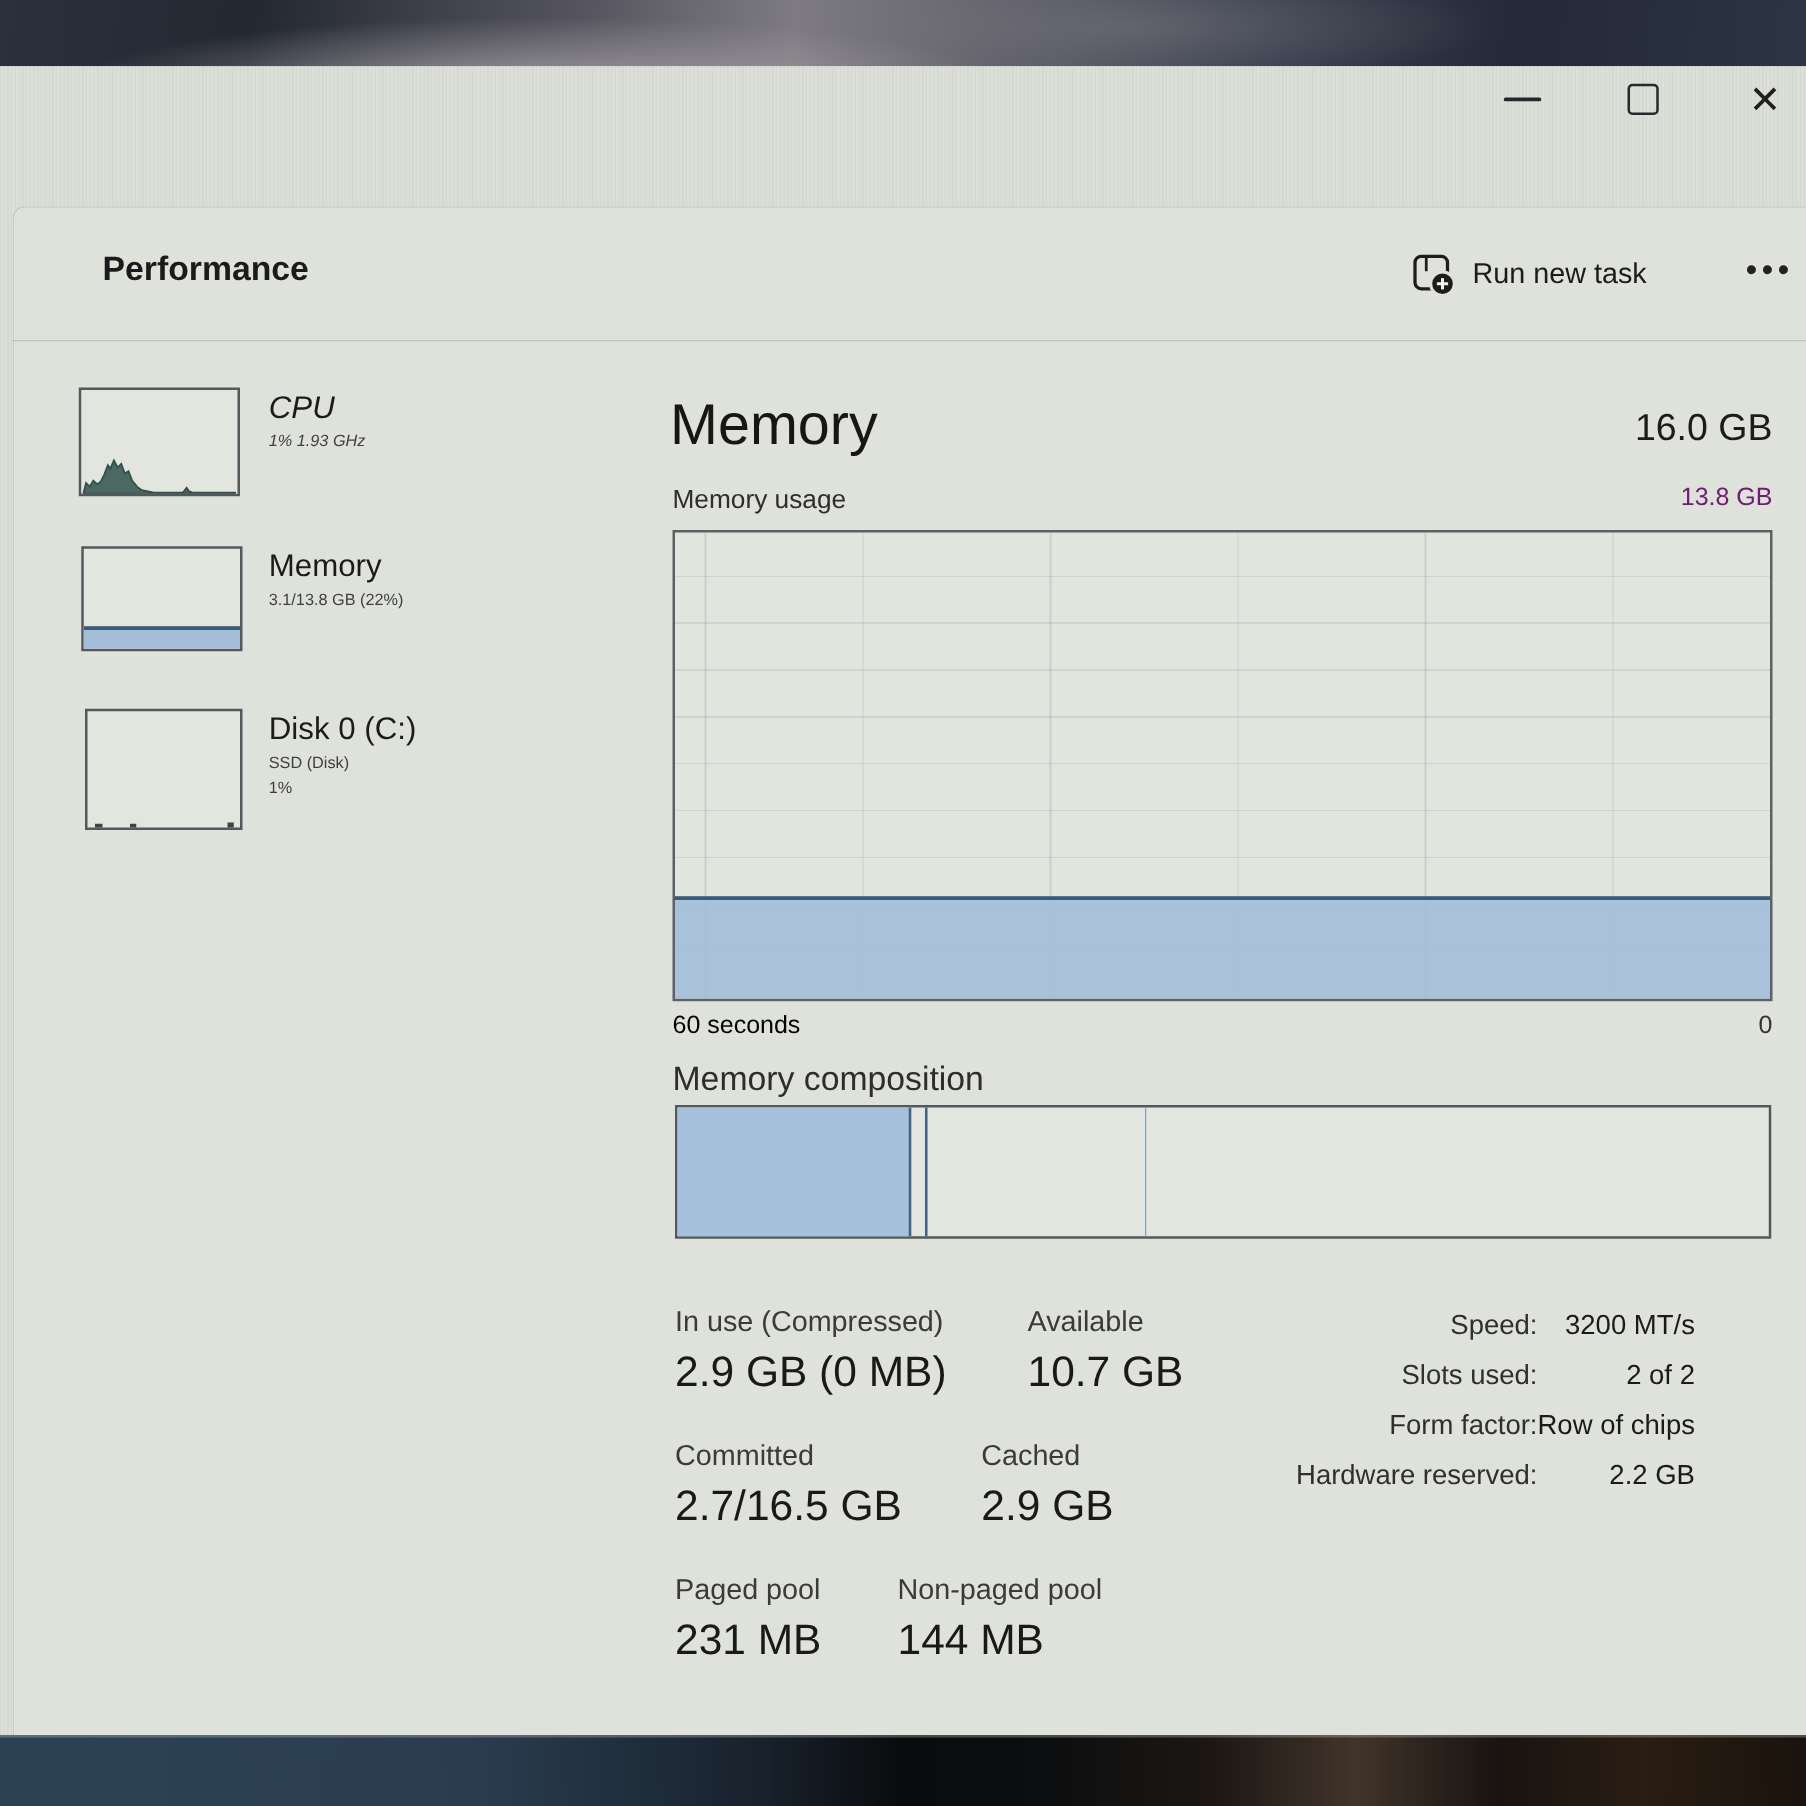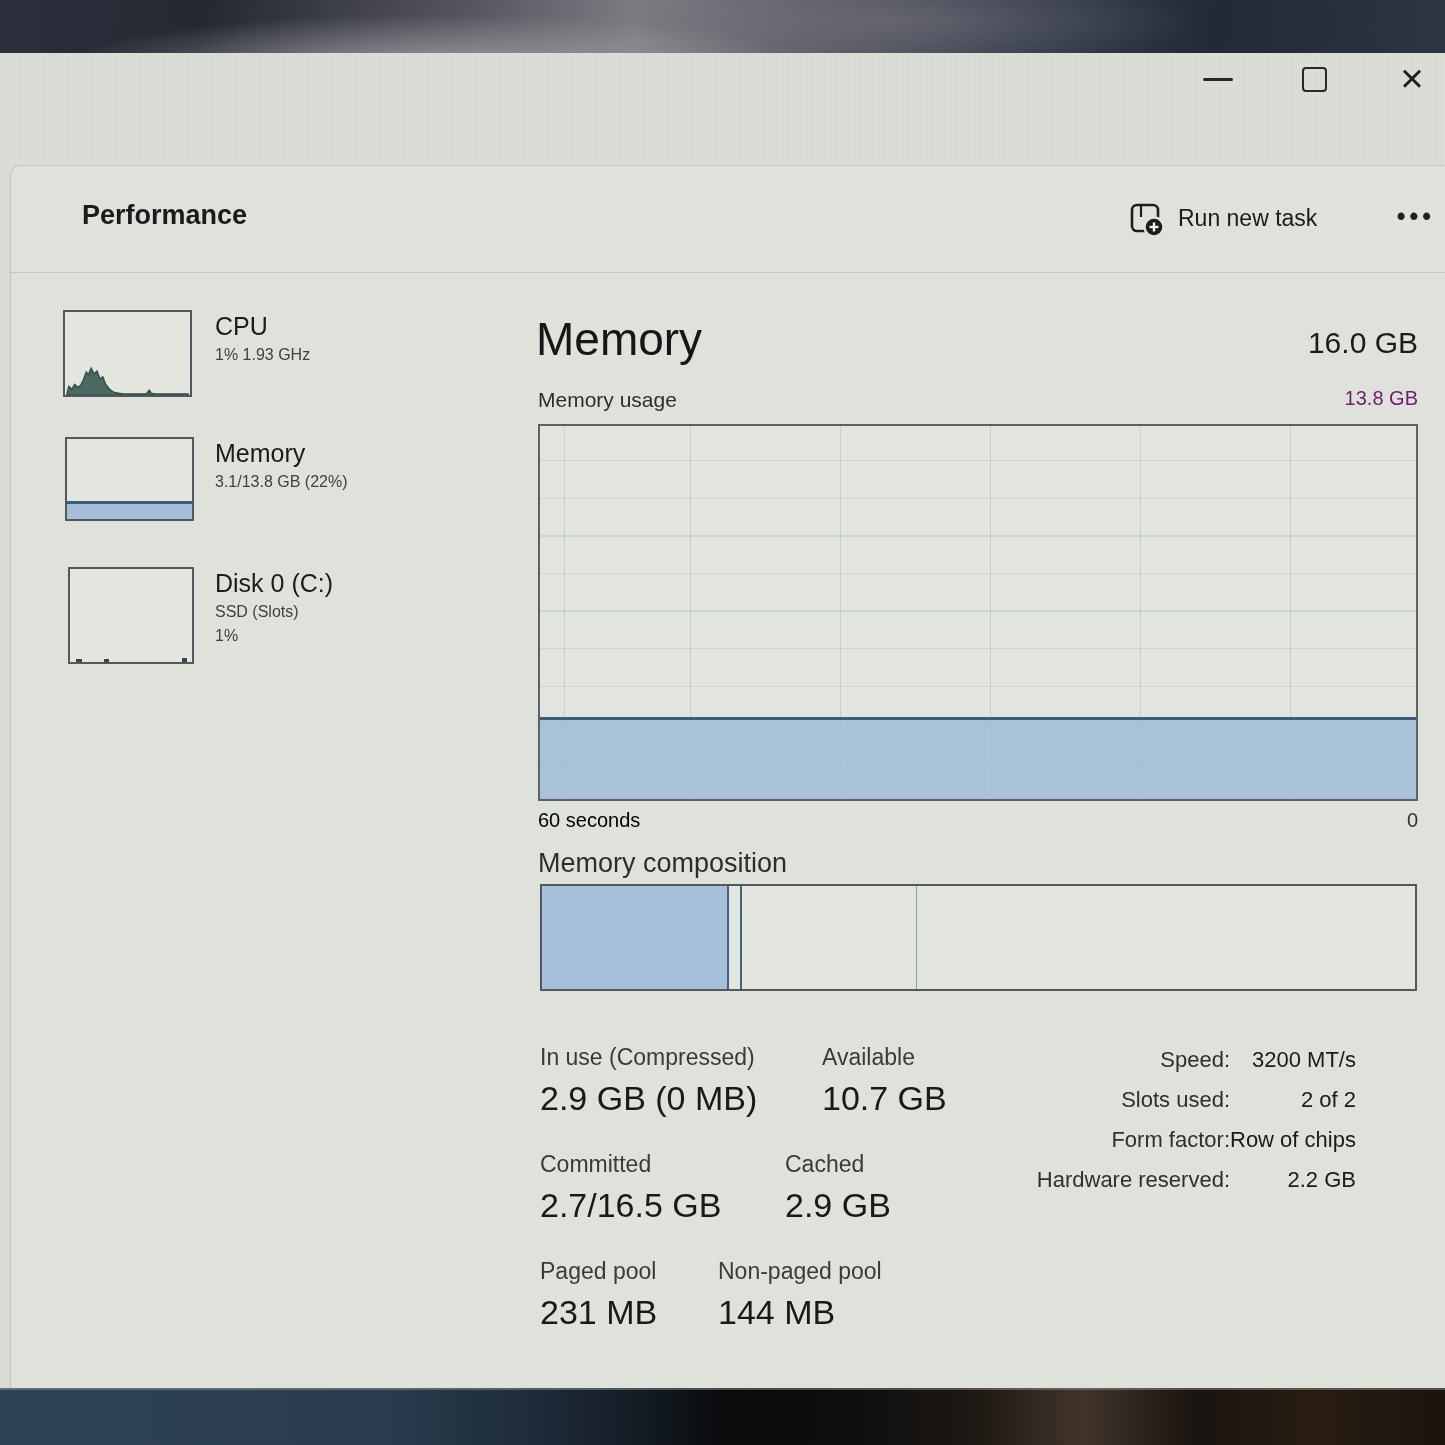--- a/index.html
+++ b/index.html
@@ -42,21 +42,21 @@
   
   .side-item{position:absolute;left:40px;width:440px;cursor:default;}
   .mini{position:absolute;border:2px solid #54575b;background:#e3e6df;box-sizing:border-box;}
   .mini-cpu{left:23px;top:0;width:129px;height:87px;}
   .mini-mem{left:25px;top:0;width:129px;height:84px;}
   .mini-disk{left:28px;top:0;width:126px;height:97px;}
   .mini-fill{position:absolute;left:0;right:0;bottom:0;background:#a4bed9;border-top:3px solid #3c5c7a;box-sizing:border-box;}
   .tick{position:absolute;bottom:0;background:#3e4346;}
   .side-text{position:absolute;left:175px;top:0;}
   .side-title{font-size:25px;color:#1b1b1b;line-height:1.3;}
-  .side-sub{font-size:16px;color:#3f3f3f;line-height:1.55;}
+  .side-sub{font-size:13px;color:#3f3f3f;line-height:1.55;}
 
   
   .mem-title{position:absolute;left:536px;top:259px;font-size:46px;font-weight:400;color:#161616;}
   .mem-cap{position:absolute;right:27px;top:273px;font-size:30px;color:#1b1b1b;}
   .usage-label{position:absolute;left:538px;top:335px;font-size:21px;color:#2d2d2d;}
   .usage-max{position:absolute;right:27px;top:334px;font-size:20px;color:#701a75;}
 
   .graph{position:absolute;left:538px;top:371px;width:880px;height:377px;box-sizing:border-box;
          border:2px solid #5d6165;background:#e2e5de;
          background-image:
@@ -121,21 +121,21 @@
         <circle cx="26" cy="27" r="9.5" fill="#1d1d1d" stroke="#dfe2db" stroke-width="2.5"></circle>
         <line x1="26" y1="22.5" x2="26" y2="31.5" stroke="#f2f3ef" stroke-width="2.4"></line>
         <line x1="21.5" y1="27" x2="30.5" y2="27" stroke="#f2f3ef" stroke-width="2.4"></line>
       </svg>
       <span class="run-task-label">Run new task</span>
     </div>
     <div class="more-btn">
       <span>•••</span>
     </div>
 
-    <div class="side-item" style="top:257px;height:100px;">
+    <div class="side-item" style="top:257px;height:100px;font-style:italic;">
       <div class="mini mini-cpu">
         <svg width="125" height="83" viewBox="0 0 129 87" preserveAspectRatio="none">
           <polygon fill="#4c6862" stroke="#32504a" stroke-width="1.5" points="2,86 4,78 7,81 10,76 13,79 16,77 19,71 22,63 24,66 27,59 30,65 33,62 36,70 39,68 42,76 46,81 50,84 55,85 60,86 84,86 87,82 89,85 92,86 127,86 127,87 2,87"></polygon>
         </svg>
       </div>
       <div class="side-text">
         <div class="side-title">CPU</div>
         <div class="side-sub">1% 1.93 GHz</div>
       </div>
     </div>
@@ -151,21 +151,21 @@
     </div>
 
     <div class="side-item" style="top:514px;height:120px;">
       <div class="mini mini-disk">
         <div class="tick" style="left:6px;width:6px;height:3px;"></div>
         <div class="tick" style="left:34px;width:5px;height:3px;"></div>
         <div class="tick" style="left:112px;width:5px;height:4px;"></div>
       </div>
       <div class="side-text">
         <div class="side-title">Disk 0 (C:)</div>
-        <div class="side-sub">SSD (Slots)</div>
+        <div class="side-sub">SSD (Disk)</div>
         <div class="side-sub">1%</div>
       </div>
     </div>
 
     <div class="mem-title">Memory</div>
     <div class="mem-cap">16.0 GB</div>
 
     <div class="usage-label">Memory usage</div>
     <div class="usage-max">13.8 GB</div>
 

